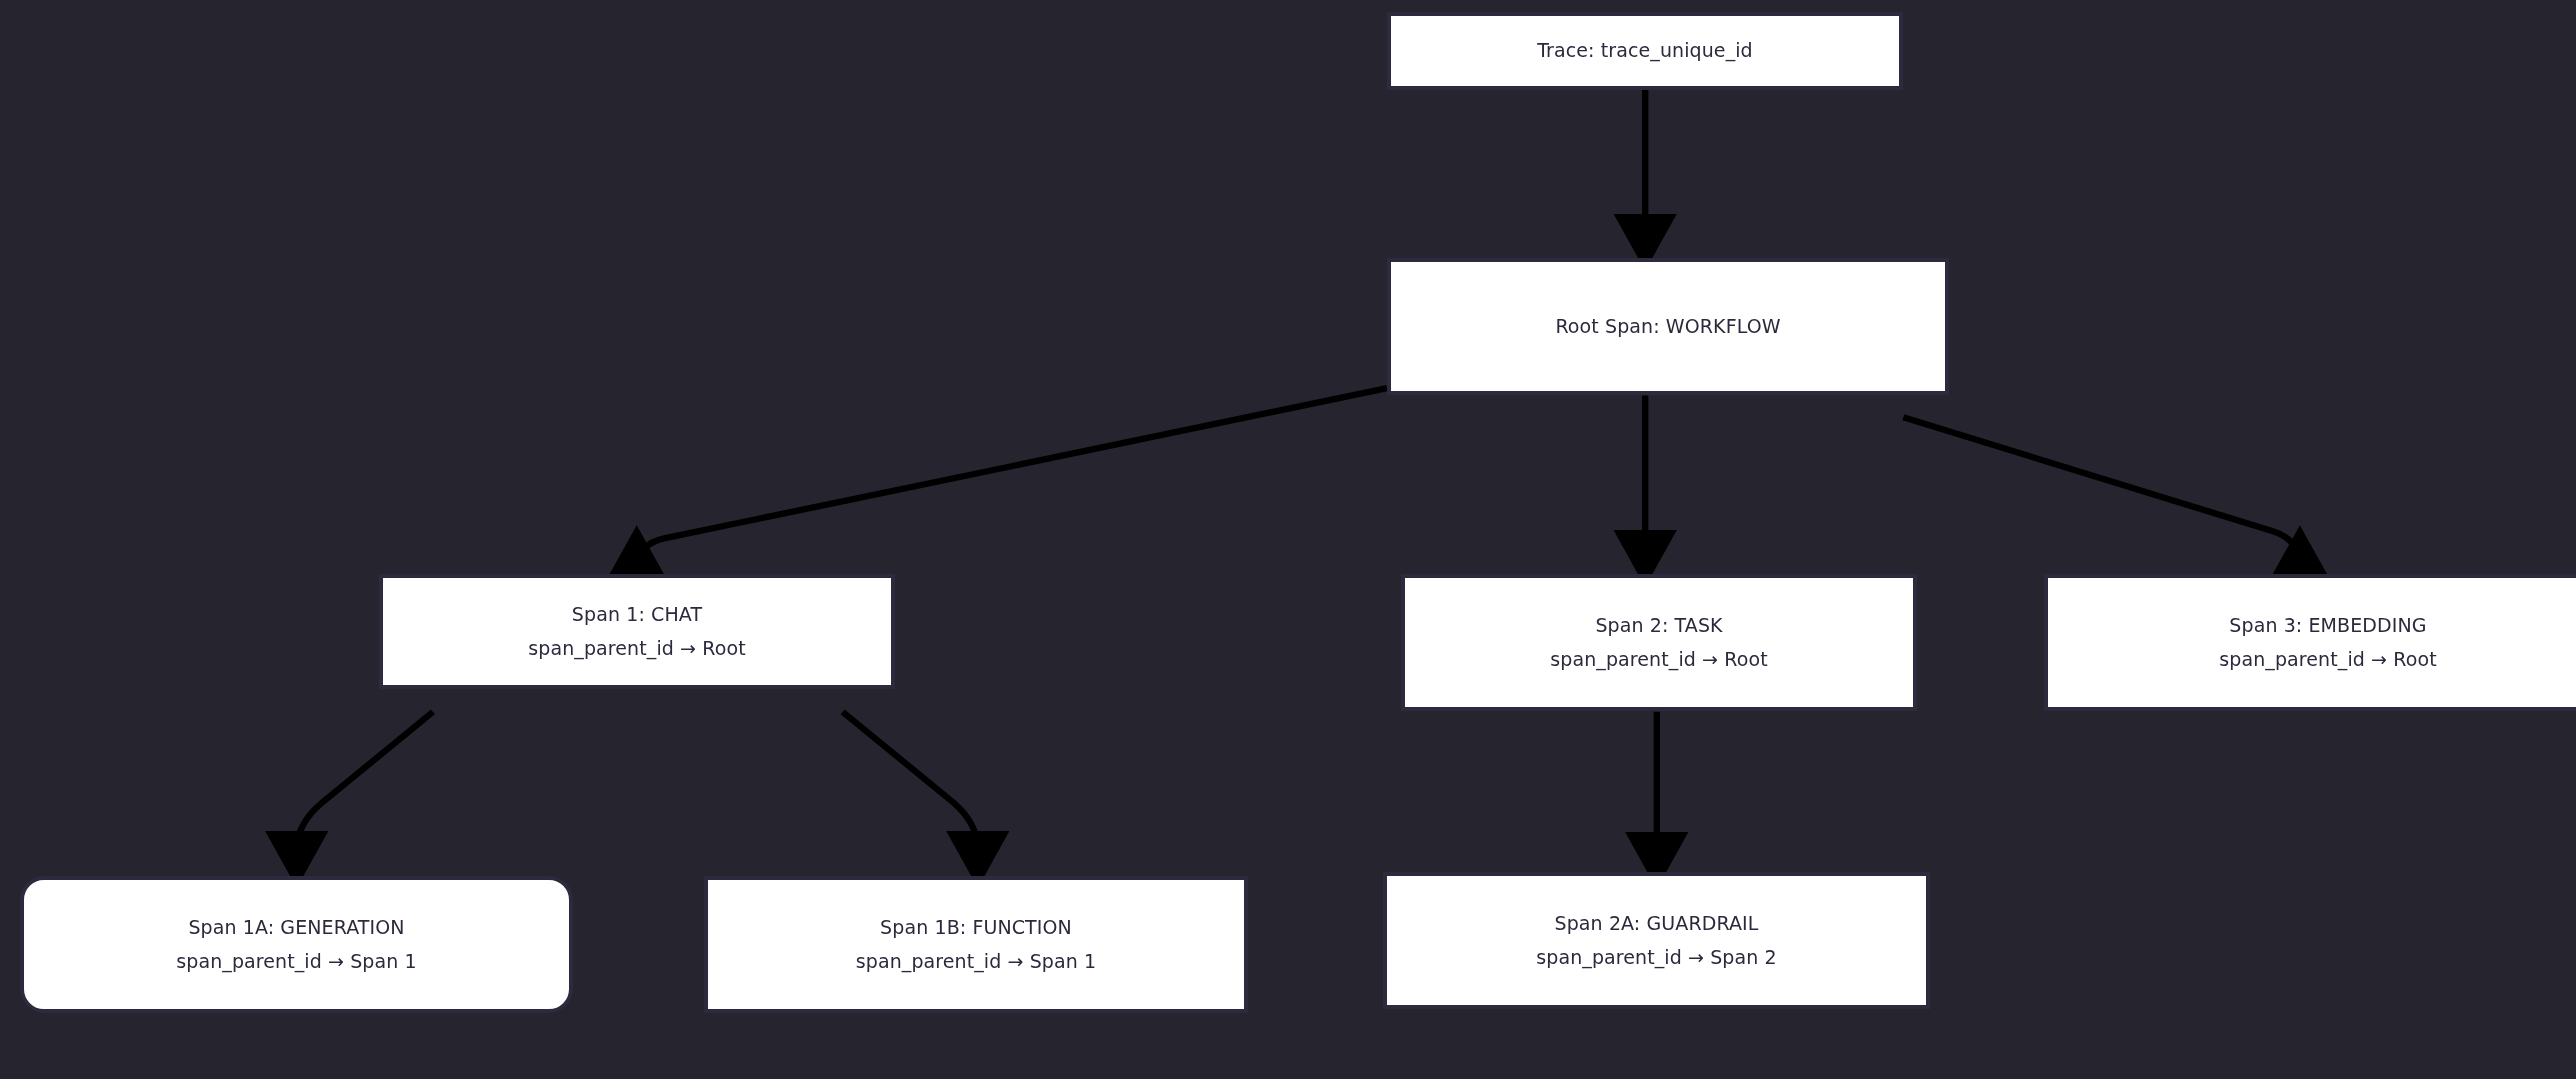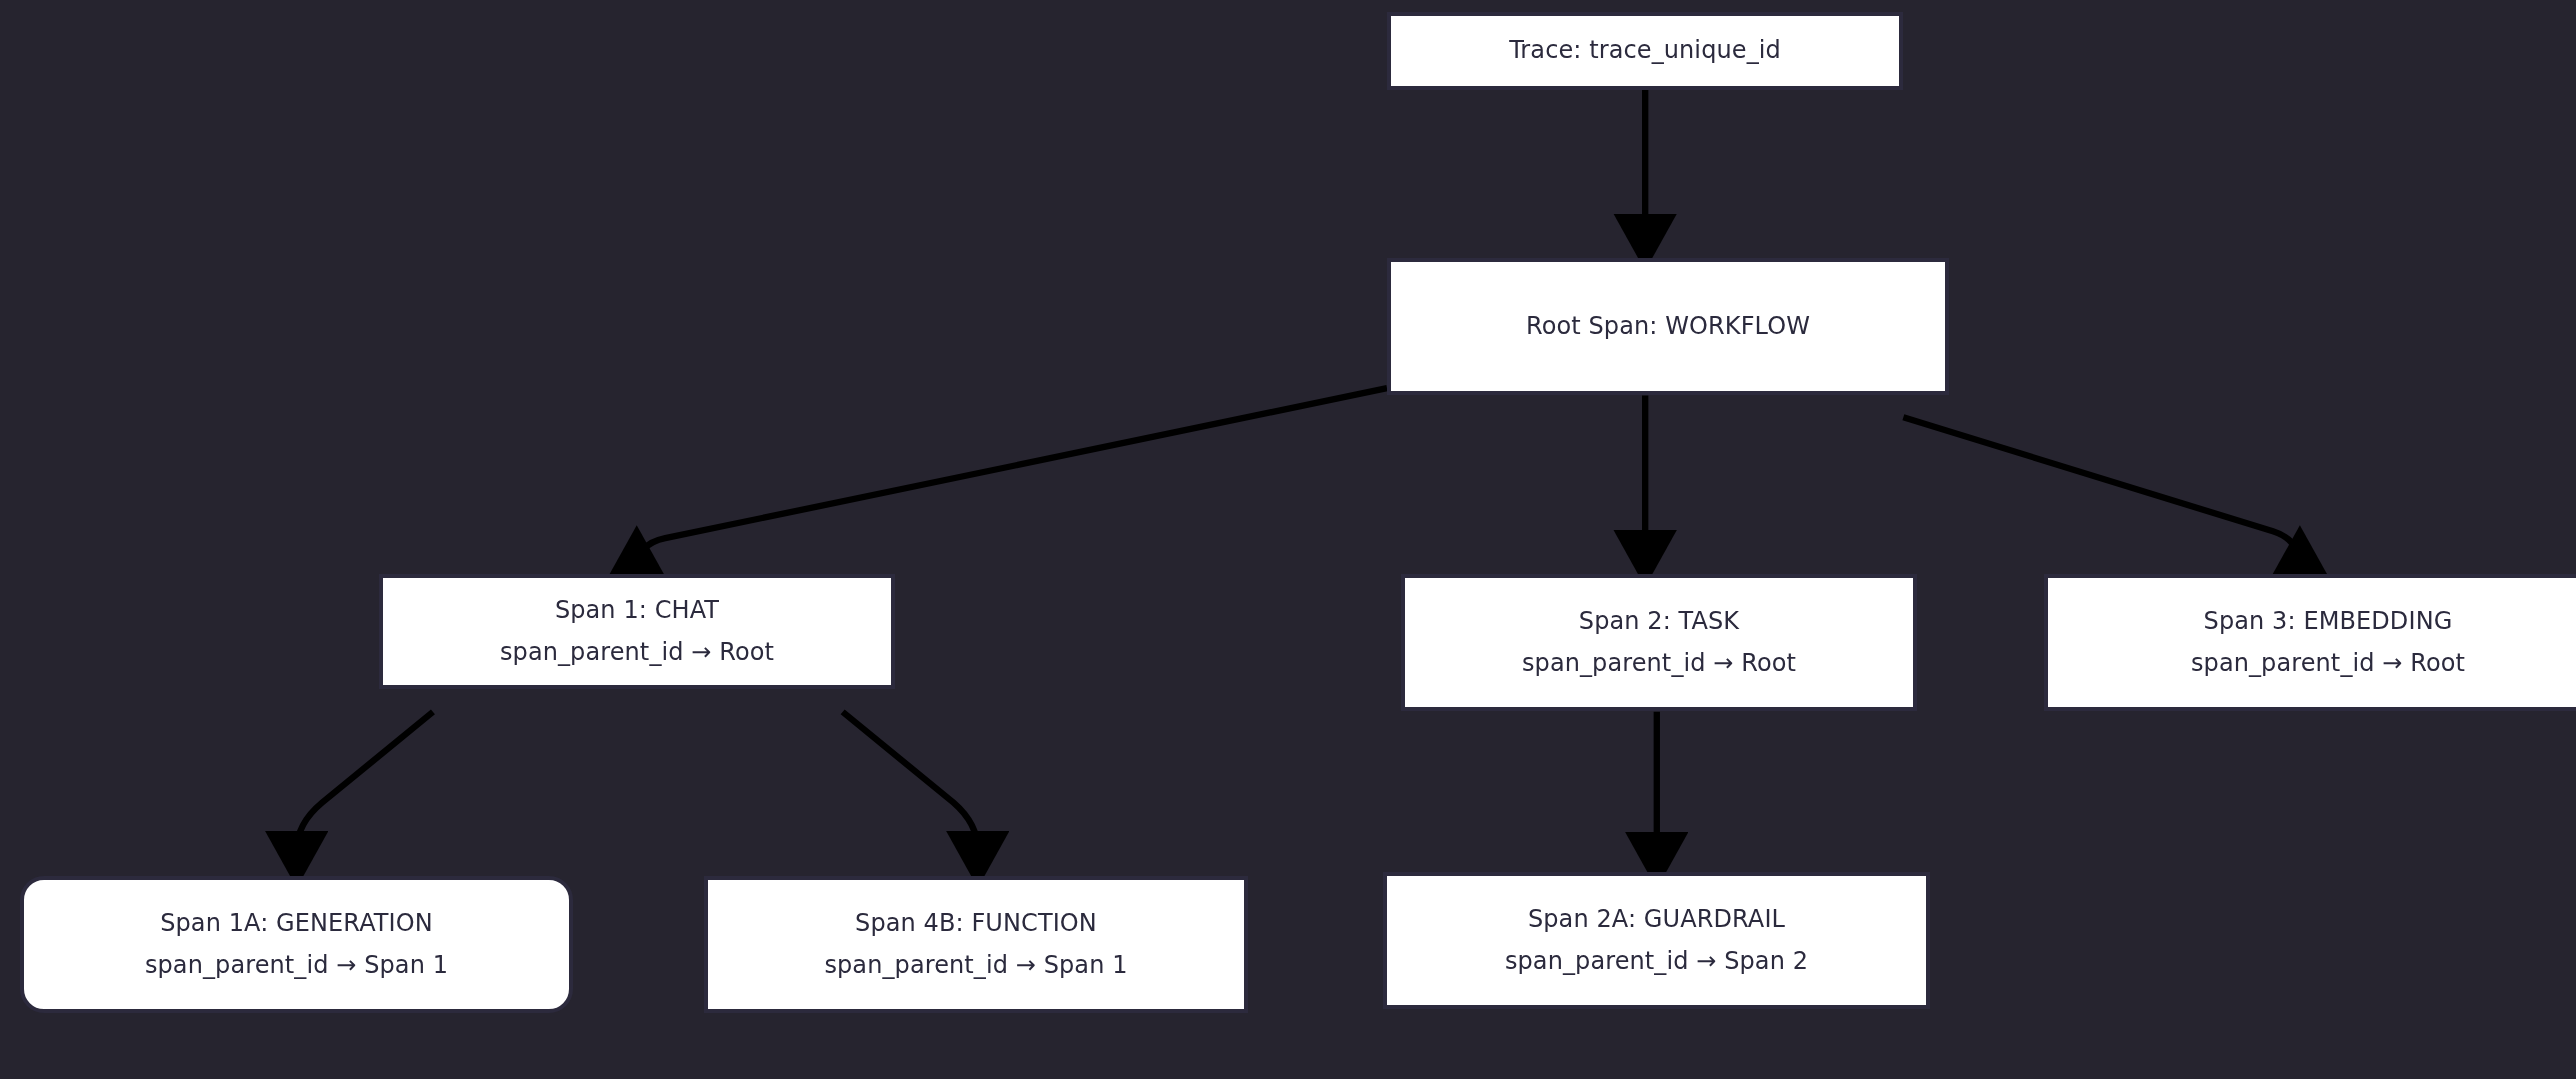--- a/index.html
+++ b/index.html
@@ -31,21 +31,21 @@
     position: absolute;
     box-sizing: border-box;
     background: #ffffff;
     border: 4.8px solid #2c2a3d;
     color: #2b2a3d;
     display: flex;
     flex-direction: column;
     align-items: center;
     justify-content: center;
     text-align: center;
-    font-size: 24px;
+    font-size: 19px;
     line-height: 1.74;
     letter-spacing: 0.1px;
     z-index: 2;
   }
   .node .line {
     display: block;
     white-space: nowrap;
   }
 
   
@@ -110,21 +110,21 @@
     <span class="line">Span 3: EMBEDDING</span>
     <span class="line">span_parent_id → Root</span>
   </div>
 
   <div class="node" id="node-span-1a">
     <span class="line">Span 1A: GENERATION</span>
     <span class="line">span_parent_id → Span 1</span>
   </div>
 
   <div class="node" id="node-span-1b">
-    <span class="line">Span 4B: FUNCTION</span>
+    <span class="line">Span 1B: FUNCTION</span>
     <span class="line">span_parent_id → Span 1</span>
   </div>
 
   <div class="node" id="node-span-2a">
     <span class="line">Span 2A: GUARDRAIL</span>
     <span class="line">span_parent_id → Span 2</span>
   </div>
 
 </div>
 

